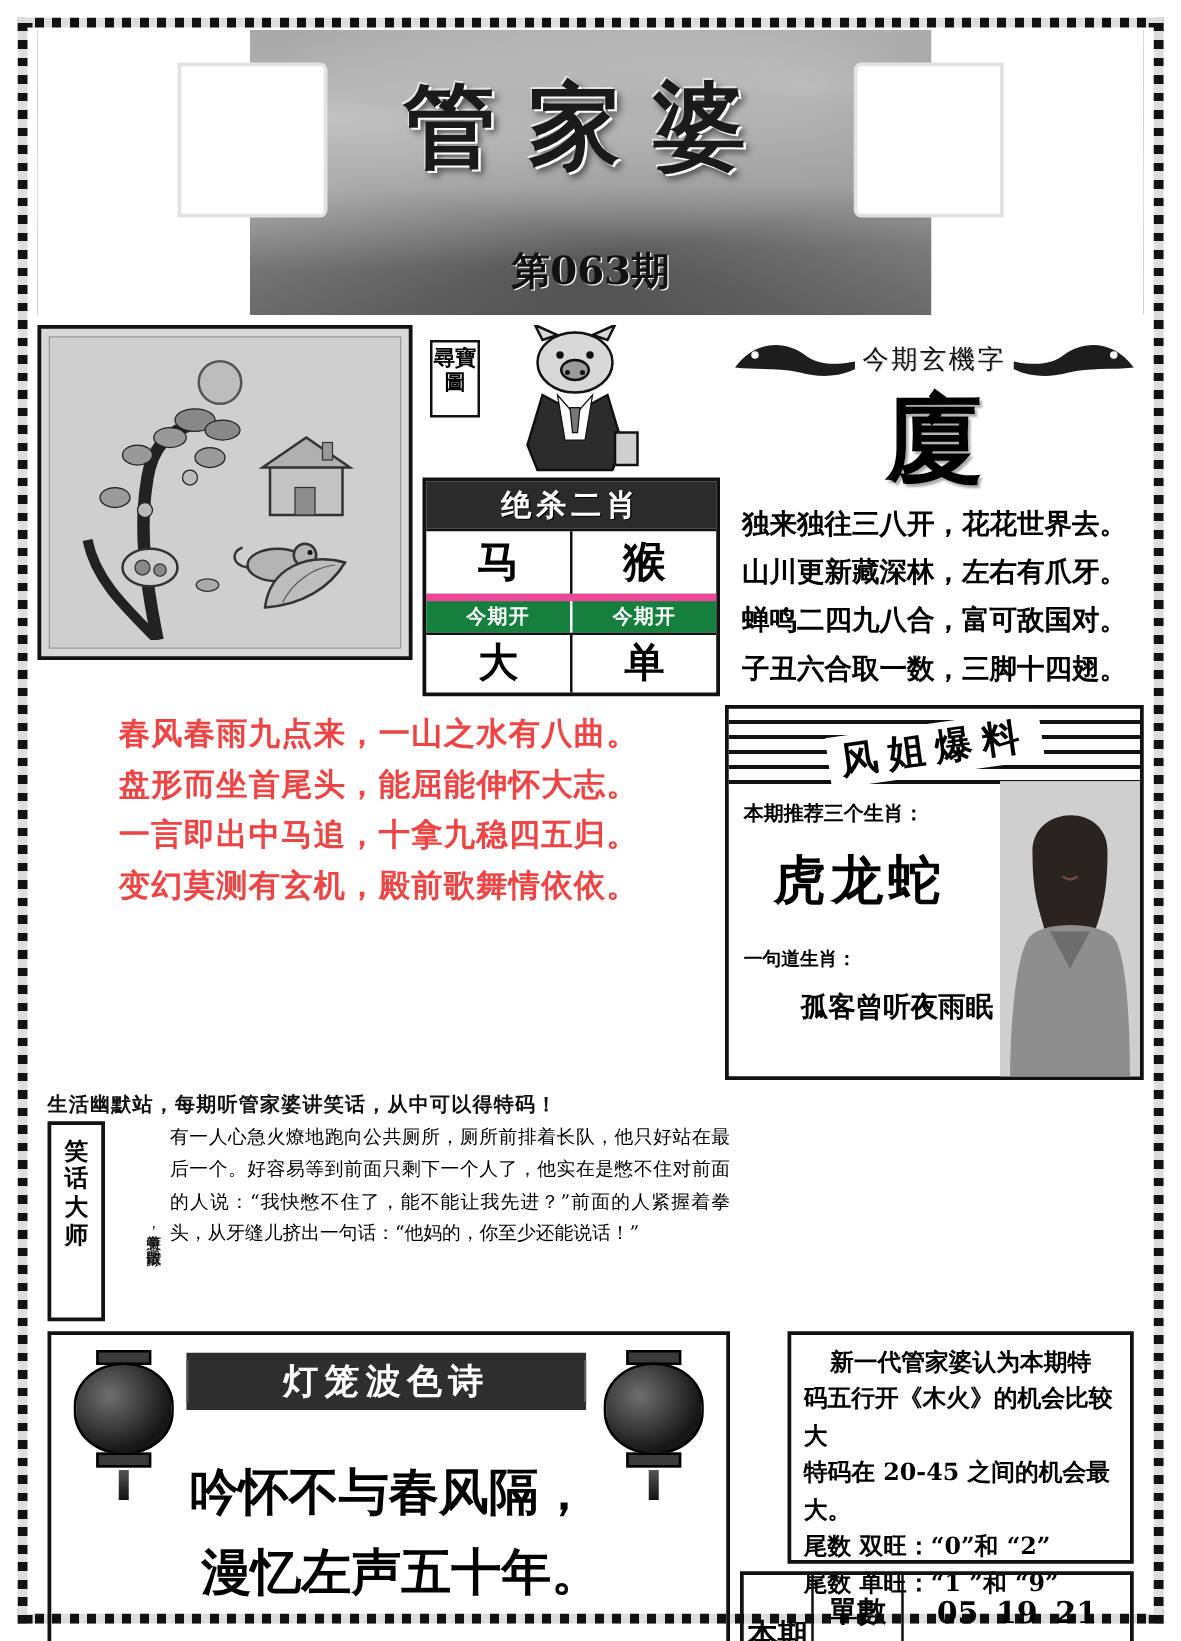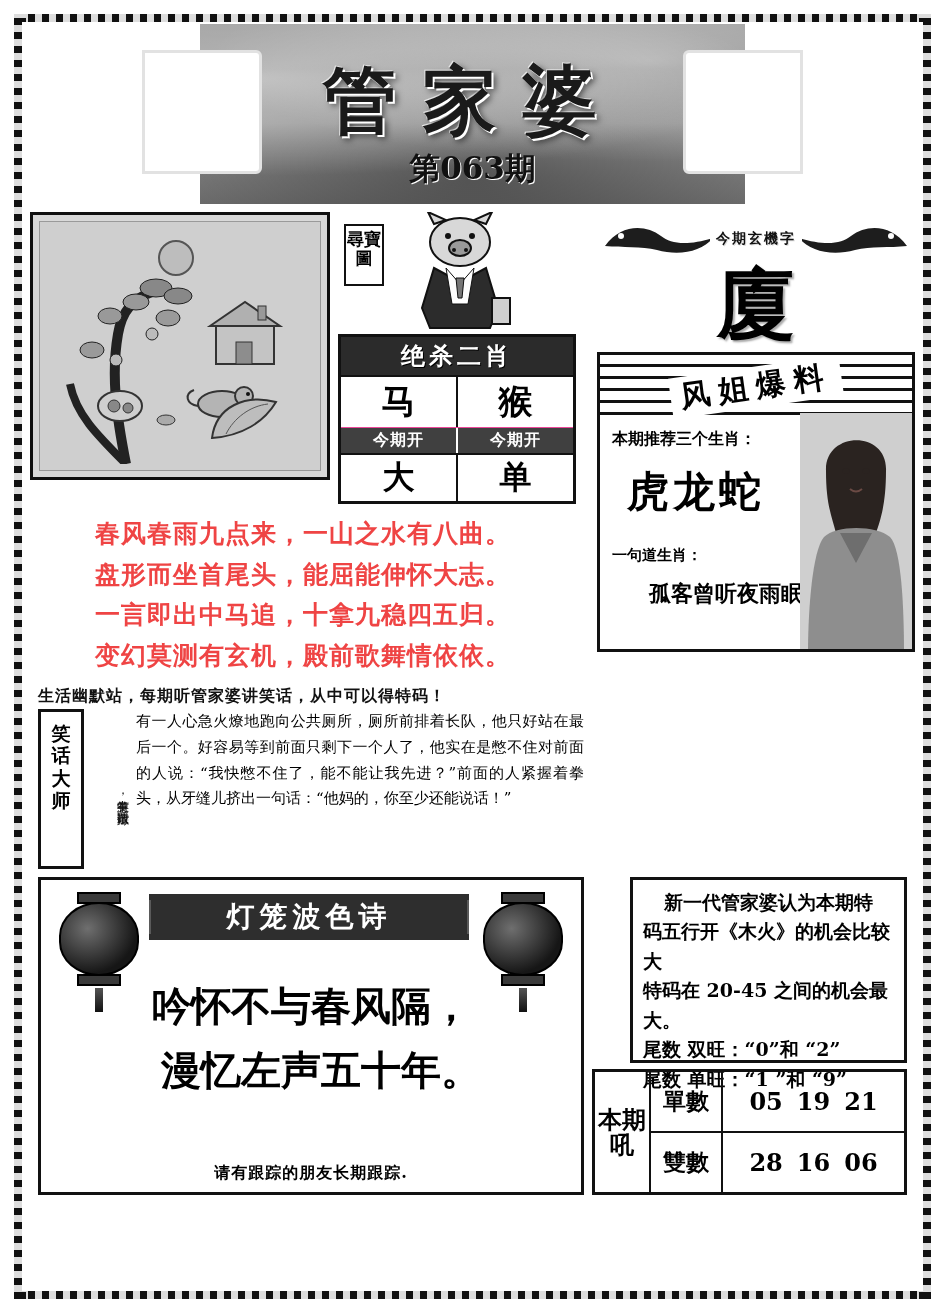--- a/index.html
+++ b/index.html
@@ -28,21 +28,21 @@
     pointer-events:none;
   }
   .inner {
     position:absolute; left:22px; top:22px; right:22px; bottom:22px;
     background:#fff;
   }
 
   
   .header {
     position:relative;
-    height: 180px;
+    height: 228px;
     margin: 2px 8px 0 8px;
     background: linear-gradient(180deg,#8d8d8d 0%, #6f6f6f 25%, #9a9a9a 55%, #747474 100%);
     overflow:hidden;
   }
   .header::before {
     content:"";
     position:absolute; inset:0;
     background:
       radial-gradient(ellipse at 25% 30%, rgba(255,255,255,.55), transparent 55%),
       radial-gradient(ellipse at 70% 20%, rgba(255,255,255,.45), transparent 50%),
@@ -70,21 +70,21 @@
   .issue {
     position:absolute; left:0; right:0; bottom:14px;
     text-align:center;
     font-family: "DejaVu Serif","Liberation Serif", serif;
     font-size: 31px; font-weight:700; color:#111;
     text-shadow: 1px 1px 0 #fff;
   }
 
   
   .body-wrap { margin: 8px 8px 0 8px; }
-  .row1 { display:flex; gap:21px; }
+  .row1 { display:flex; gap:4px; }
   .col-left { width: 546px; }
   .col-right { flex:1; }
 
   .topleft { display:flex; gap:8px; }
   .pic-box {
     width: 300px; height: 268px;
     border:3px solid #111; background:#d9d9d9;
     position:relative; overflow:hidden;
   }
   .pic-inner { position:absolute; inset:6px; background:#cfcfcf; border:1px solid #9a9a9a;}
@@ -115,21 +115,21 @@
     text-shadow: 1px 1px 0 #000;
   }
   .jue-animals {
     display:flex; border-top:2px solid #111;
   }
   .jue-animals div {
     flex:1; text-align:center; font-size:34px; font-weight:700;
     font-family:"DejaVu Serif","Liberation Serif",serif; padding:2px 0;
   }
   .jue-animals div:first-child { border-right:2px solid #111; }
-  .jue-sub { display:flex; border-top:1px solid #ec4899; background:#404040;justify-content:center;}
+  .jue-sub { display:flex; border-top:6px solid #ec4899; background:#15803d;justify-content:center;}
   .jue-sub div {
     flex:1; text-align:center; color:#fff; font-size:16px; font-weight:700;
     font-family:"DejaVu Serif","Liberation Serif",serif; padding:2px 0; letter-spacing:1px;
   }
   .jue-sub div:first-child { border-right:2px solid #fff; }
   .jue-res { display:flex; border-top:2px solid #111; }
   .jue-res div {
     flex:1; text-align:center; font-size:32px; font-weight:700;
     font-family:"DejaVu Serif","Liberation Serif",serif; padding:1px 0;
   }
@@ -146,21 +146,21 @@
   
   .xuanji {
     border:0; text-align:center; position:relative; padding-top:4px;
   }
   .dragon-bar {
     position:relative; height:46px;
     display:flex; align-items:center; justify-content:center;
   }
   .dragon-bar .lbl {
     font-family:"DejaVu Serif","Liberation Serif",serif;
-    font-size:14px; font-weight:700; color:#111; letter-spacing:2px;
+    font-size:21px; font-weight:400; color:#111; letter-spacing:2px;
     background:#fff; padding:0 6px; z-index:2;
     text-shadow:1px 1px 0 #ddd;
   }
   .dragon { position:absolute; top:2px; width:120px; height:42px; }
   .dragon.l { left:4px; }
   .dragon.r { right:4px; }
   .bigchar {
     font-family:"DejaVu Serif","Liberation Serif",serif;
     font-size: 78px; font-weight:700; line-height:1; margin:2px 0 10px;
     text-shadow: 2px 2px 2px #aaa;
@@ -418,20 +418,26 @@
                 <path d="M4 28 C20 6 44 6 60 18 C70 26 86 28 112 20 C100 34 78 38 56 32 C40 28 22 30 4 28 Z" fill="#1d1d1d"></path>
                 <circle cx="20" cy="18" r="3" fill="#fff"></circle>
               </svg>
               <svg class="dragon r" viewBox="0 0 120 42">
                 <path d="M116 28 C100 6 76 6 60 18 C50 26 34 28 8 20 C20 34 42 38 64 32 C80 28 98 30 116 28 Z" fill="#1d1d1d"></path>
                 <circle cx="100" cy="18" r="3" fill="#fff"></circle>
               </svg>
               <div class="lbl">今期玄機字</div>
             </div>
             <div class="bigchar">廈</div>
+            <div class="verses">
+              <div>独来独往三八开，花花世界去。</div>
+              <div>山川更新藏深林，左右有爪牙。</div>
+              <div>蝉鸣二四九八合，富可敌国对。</div>
+              <div>子丑六合取一数，三脚十四翅。</div>
+            </div>
           </div>
 
           <div class="fengjie">
             <div class="fj-head">
               <div class="t">风姐爆料</div>
             </div>
             <div class="fj-body">
               <div class="lady">
                 <svg viewBox="0 0 112 240" width="112" height="240">
                   <rect width="112" height="240" fill="#cfcfcf"></rect>

